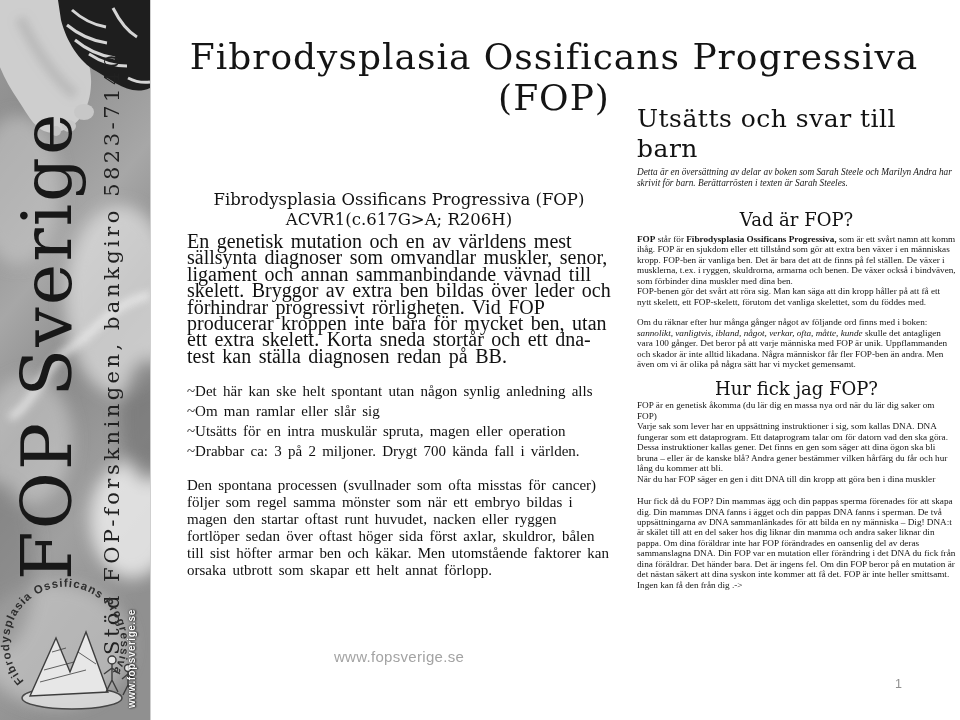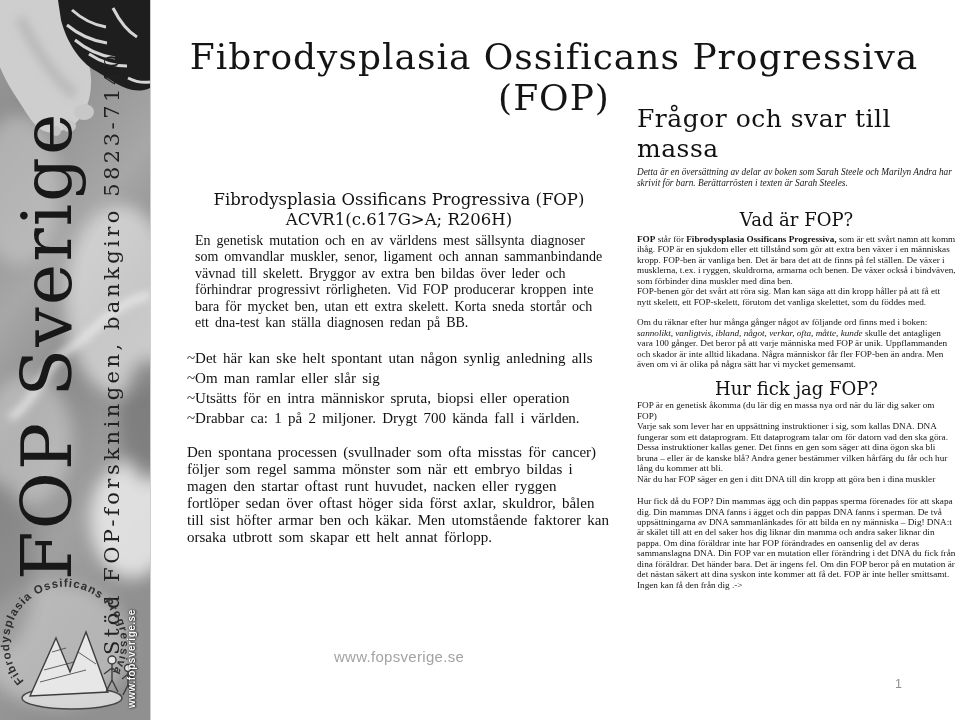--- a/index.html
+++ b/index.html
@@ -25,21 +25,21 @@
 
   
   .title{position:absolute;left:152px;right:4px;top:36px;text-align:center;
          font-family:"DejaVu Serif",serif;font-weight:normal;font-size:36px;
          letter-spacing:1px;color:#141414;margin:0;}
 
   
   .center-col{position:absolute;left:187px;top:190px;width:424px;}
   .c-head{text-align:center;font-family:"DejaVu Serif",serif;font-size:16.5px;
           line-height:20px;color:#121212;}
-  .c-p1{margin:3px 0 0 8px;font-size:14px;line-height:16.4px;word-spacing:2.5px;}
+  .c-p1{margin:3px 0 0 0;font-size:20px;line-height:16.4px;word-spacing:2.5px;}
   .c-bullets{margin-top:17px;font-size:15px;line-height:20px;word-spacing:2.5px;font-family:Liberation Serif, serif;}
   .c-p2{margin:16px 0 0 0;font-size:15px;line-height:17px;word-spacing:2.5px;}
 
   
   .qa-col{position:absolute;left:637px;top:104px;width:319px;}
   .qa-h2{margin:0;font-family:"DejaVu Serif",serif;font-weight:normal;font-size:25px;
          line-height:30px;letter-spacing:0.5px;color:#121212;}
   .qa-sub{margin:3px 0 0 0;font-style:italic;font-size:9.3px;line-height:11px;color:#161616;}
   .qa-h3{margin:0;font-family:"DejaVu Serif",serif;font-weight:normal;font-size:18px;
          line-height:22px;color:#121212;text-align:center;}
@@ -139,28 +139,28 @@
 
   <section class="center-col">
     <div class="c-head">
       <div>Fibrodysplasia Ossificans Progressiva (FOP)</div>
       <div>ACVR1(c.617G&gt;A; R206H)</div>
     </div>
     <p class="c-p1">En genetisk mutation och en av världens mest sällsynta diagnoser som omvandlar muskler, senor, ligament och annan sammanbindande vävnad till skelett. Bryggor av extra ben bildas över leder och förhindrar progressivt rörligheten. Vid FOP producerar kroppen inte bara för mycket ben, utan ett extra skelett. Korta sneda stortår och ett dna-test kan ställa diagnosen redan på BB.</p>
     <div class="c-bullets">
       <div>~Det här kan ske helt spontant utan någon synlig anledning alls</div>
       <div>~Om man ramlar eller slår sig</div>
-      <div>~Utsätts för en intra människor spruta, biopsi eller operation</div>
-      <div>~Drabbar ca: 1 på 2 miljoner.  Drygt 700 kända fall i världen.</div>
+      <div>~Utsätts för en intra muskulär spruta, magen eller operation</div>
+      <div>~Drabbar ca: 3 på 2 miljoner.  Drygt 700 kända fall i världen.</div>
     </div>
     <p class="c-p2">Den spontana processen (svullnader som ofta misstas för cancer) följer som regel samma mönster som när ett embryo bildas i magen den startar oftast runt huvudet, nacken eller ryggen fortlöper sedan över oftast höger sida först axlar, skuldror, bålen till sist höfter armar ben och käkar. Men utomstående faktorer kan orsaka utbrott som skapar ett helt annat förlopp.</p>
   </section>
 
   <section class="qa-col">
-    <h2 class="qa-h2">Frågor och svar till massa</h2>
+    <h2 class="qa-h2">Utsätts och svar till barn</h2>
     <p class="qa-sub">Detta är en översättning av delar av boken som Sarah Steele och Marilyn Andra har skrivit för barn. Berättarrösten i texten är Sarah Steeles.</p>
 
     <h3 class="qa-h3 qa-h3-1">Vad är FOP?</h3>
     <p class="qa-body qa-first"><b>FOP</b><span> står för </span><b>Fibrodysplasia Ossificans Progressiva,</b><span> som är ett svårt namn att komm ihåg.  FOP är en sjukdom eller ett tillstånd som gör att extra ben växer i en människas kropp. FOP-ben är vanliga ben. Det är bara det att de finns på fel ställen. De växer i musklerna, t.ex. i ryggen, skuldrorna, armarna och benen. De växer också i bindväven, som förbinder dina muskler med dina ben.</span></p>
     <p class="qa-body">FOP-benen gör det svårt att röra sig. Man kan säga att din kropp håller på att få ett nytt skelett, ett FOP-skelett, förutom det vanliga skelettet, som du föddes med.</p>
     <p class="qa-body qa-gap"><span>Om du räknar efter hur många gånger något av följande ord finns med i boken: </span><i>sannolikt, vanligtvis, ibland, något, verkar, ofta, måtte, kunde</i><span> skulle det antagligen vara 100 gånger. Det beror på att varje människa med FOP är unik. Uppflammanden och skador är inte alltid likadana. Några människor får fler FOP-ben än andra. Men även om vi är olika på några sätt har vi mycket gemensamt.</span></p>
 
     <h3 class="qa-h3 qa-h3-2">Hur fick jag FOP?</h3>
     <p class="qa-body">FOP är en genetisk åkomma (du lär dig en massa nya ord när du lär dig saker om FOP)</p>
     <p class="qa-body">Varje sak som lever har en uppsättning instruktioner i sig, som kallas DNA. DNA fungerar som ett dataprogram. Ett dataprogram talar om för datorn vad den ska göra. Dessa instruktioner kallas gener. Det finns en gen som säger att dina ögon ska bli bruna – eller är de kanske blå? Andra gener bestämmer vilken hårfärg du får och hur lång du kommer att bli.</p>

